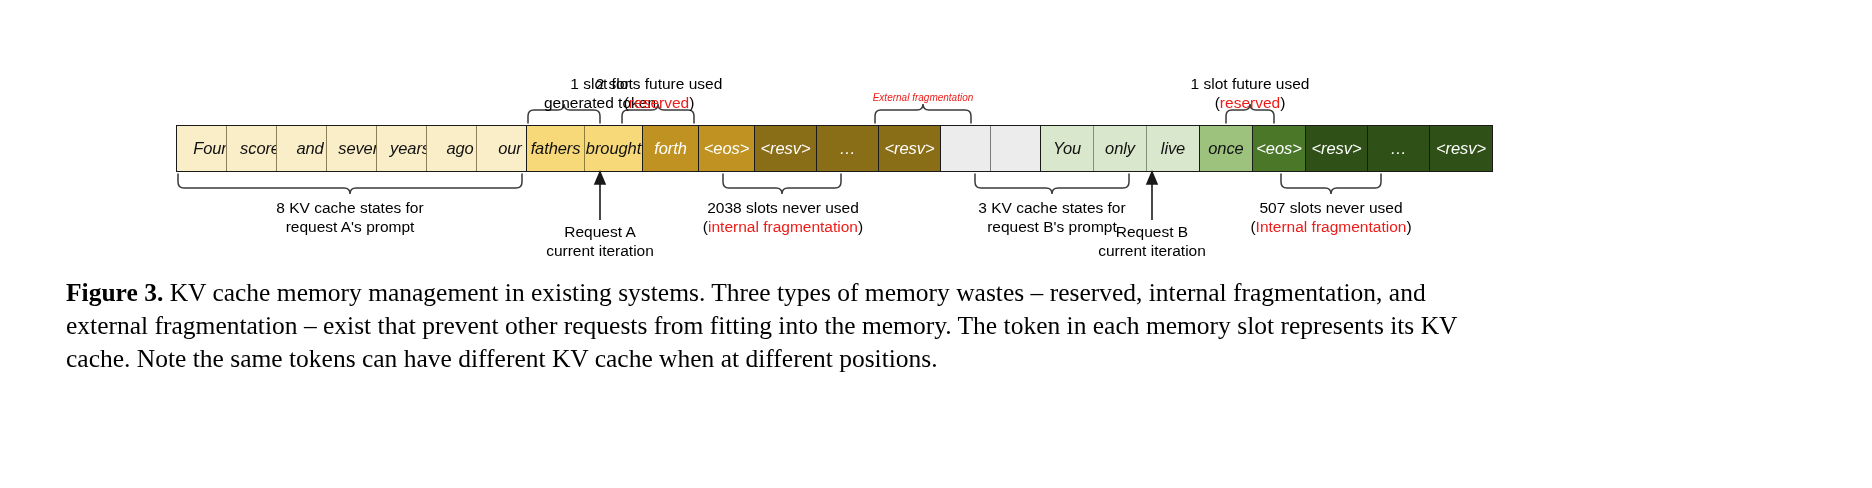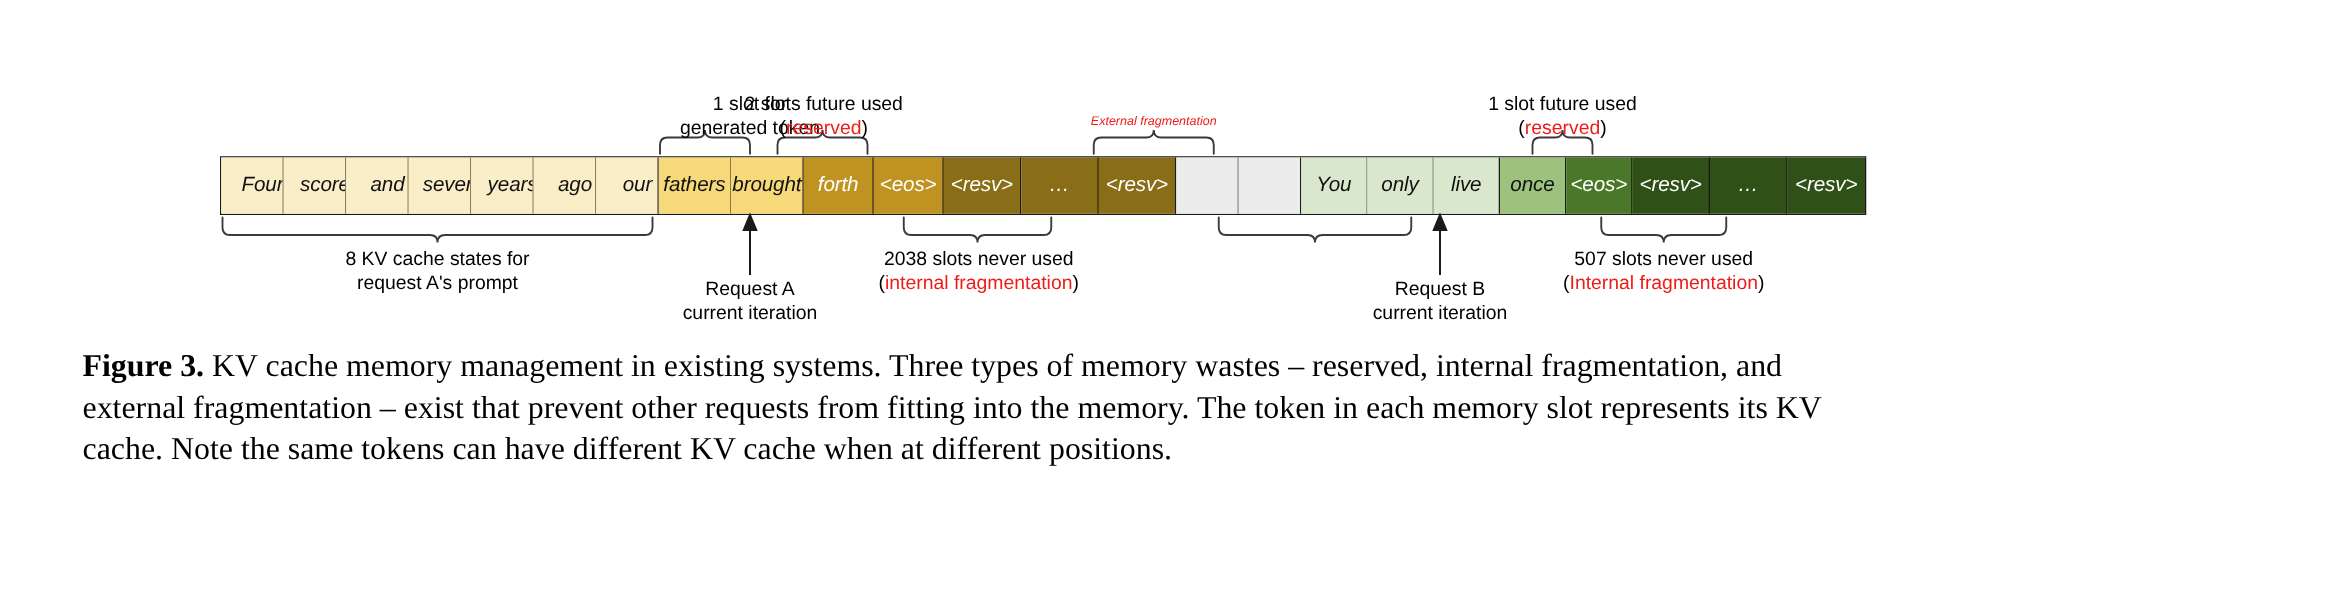--- a/index.html
+++ b/index.html
@@ -188,20 +188,24 @@
   <div class="anno" style="left:236px; top:198px; width:228px;">
     <div>8 KV cache states for</div>
     <div>request A's prompt</div>
   </div>
 
   <div class="anno" style="left:660px; top:198px; width:246px;">
     <div>2038 slots never used</div>
     <div><span>(</span><span class="red">internal fragmentation</span><span>)</span></div>
   </div>
 
+  <div class="anno" style="left:938px; top:198px; width:228px;">
+    <div>3 KV cache states for</div>
+    <div>request B's prompt</div>
+  </div>
 
   <div class="anno" style="left:1208px; top:198px; width:246px;">
     <div>507 slots never used</div>
     <div><span>(</span><span class="red">Internal fragmentation</span><span>)</span></div>
   </div>
 
   <div class="anno" style="left:486px; top:222px; width:228px;">
     <div>Request A</div>
     <div>current iteration</div>
   </div>

